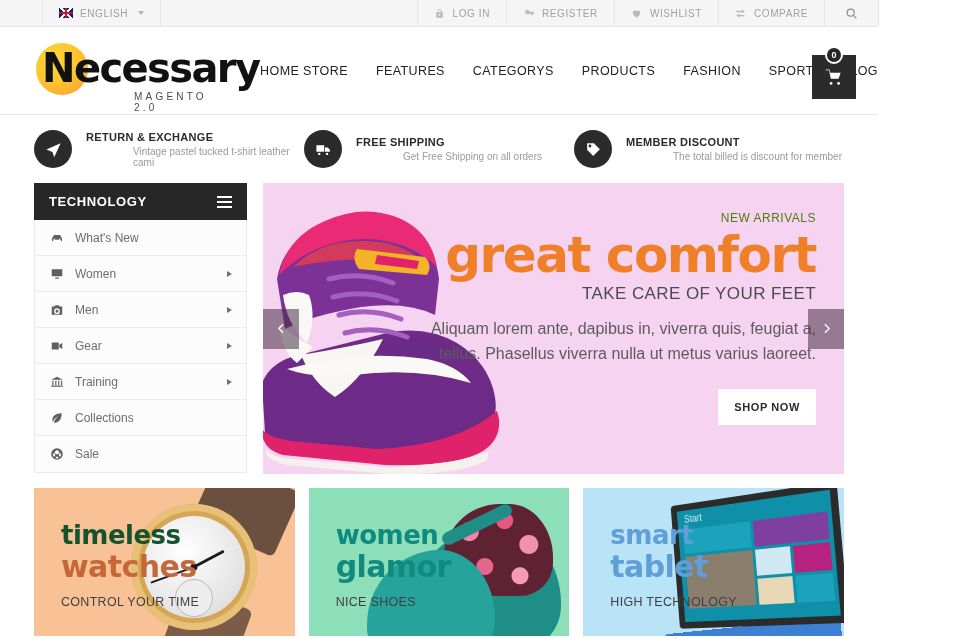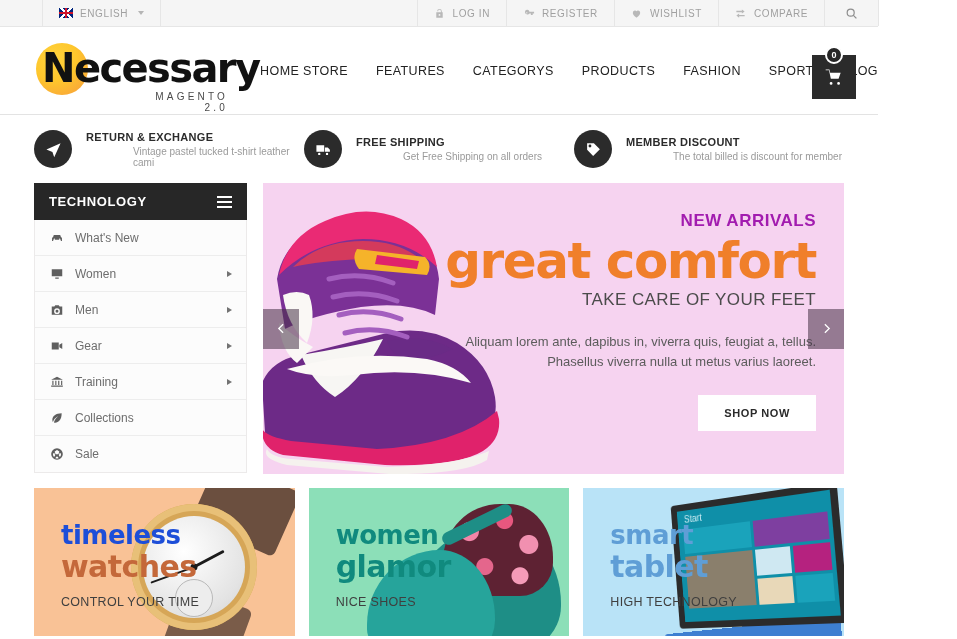--- a/index.html
+++ b/index.html
@@ -59,21 +59,21 @@
 
   
   .header {
     height: 88px;
     background: #fff;
     border-bottom: 1px solid #e3e3e3;
     display: flex;
     align-items: center;
     position: relative;
   }
-  .logo { margin-left: 34px; position: relative; width: 200px; height: 64px; text-align: right; }
+  .logo { margin-left: 34px; position: relative; width: 200px; height: 64px; }
   .logo-circle {
     position: absolute; left: 2px; top: 4px;
     width: 52px; height: 52px; border-radius: 50%;
     background: radial-gradient(circle at 35% 30%, #ffd33d 0%, #fec62c 45%, #f79a3e 100%);
   }
   .logo-text {
     position: absolute; left: 8px; top: 6px;
     font-size: 40px; font-weight: bold;
     letter-spacing: -1.6px;
     color: #111;
@@ -159,35 +159,35 @@
   .hero {
     flex: 1; height: 291px; position: relative;
     background: #f6d3f0; overflow: hidden;
   }
   .hero-shoe {
     position: absolute; left: -6px; bottom: -4px;
     width: 250px; height: 295px;
   }
   .hero-copy { position: absolute; right: 28px; top: 28px; width: 400px; text-align: right; }
   .hero-kicker {
-    font-size: 17px; font-weight: bold; letter-spacing: .5px;
-    color: #a21caf;
+    font-size: 12px; font-weight: normal; letter-spacing: .5px;
+    color: #4d7c0f;
   }
   .hero-title {
     font-size: 50px; font-weight: bold; color: #f07f2a;
     letter-spacing: -1.5px; line-height: 1.05; margin-top: 4px;
     font-family: "DejaVu Sans", sans-serif;
   }
   .hero-sub { font-size: 17px; color: #4b4b4b; letter-spacing: .4px; margin-top: 2px; }
-  .hero-desc { font-size: 13px; color: #5c5c5c; line-height: 1.6; margin-top: 22px; }
+  .hero-desc { font-size: 16px; color: #5c5c5c; line-height: 1.6; margin-top: 12px; }
   .hero-btn {
     display: inline-block; margin-top: 22px;
     background: #fff; color: #2b2b2b;
     font-size: 11px; font-weight: bold; letter-spacing: .6px;
-    padding: 12px 26px; cursor: pointer;
+    padding: 12px 16px; cursor: pointer;
   }
   .hero-arrow {
     position: absolute; top: 50%; transform: translateY(-50%);
     width: 36px; height: 40px;
     background: rgba(70,50,70,.55);
     display: flex; align-items: center; justify-content: center;
     cursor: pointer;
   }
   .hero-arrow svg { width: 13px; height: 13px; fill: none; stroke: #fff; stroke-width: 2.4; }
   .hero-prev { left: 0; }
@@ -513,21 +513,21 @@
         <div class="watch-face">
           <div class="watch-dial">
             <div class="watch-sub"></div>
             <div class="watch-hand-h"></div>
             <div class="watch-hand-m"></div>
             <div class="watch-pin"></div>
           </div>
         </div>
       </div>
       <div class="promo-copy">
-        <div class="promo-l1" id="p0l1" style="color: #1d4ed8;">timeless</div>
+        <div class="promo-l1" id="p0l1" style="color: #14532d;">timeless</div>
         <div class="promo-l2" id="p0l2" style="color: rgb(196, 104, 58);">watches</div>
         <div class="promo-sub">CONTROL YOUR TIME</div>
       </div>
     </div>
 
     <div class="promo" id="promo1" style="background: rgb(140, 223, 184);">
       <div class="promo-art">
         <div class="shoe-a"></div>
         <div class="shoe-inner"></div>
         <div class="shoe-b"></div>

